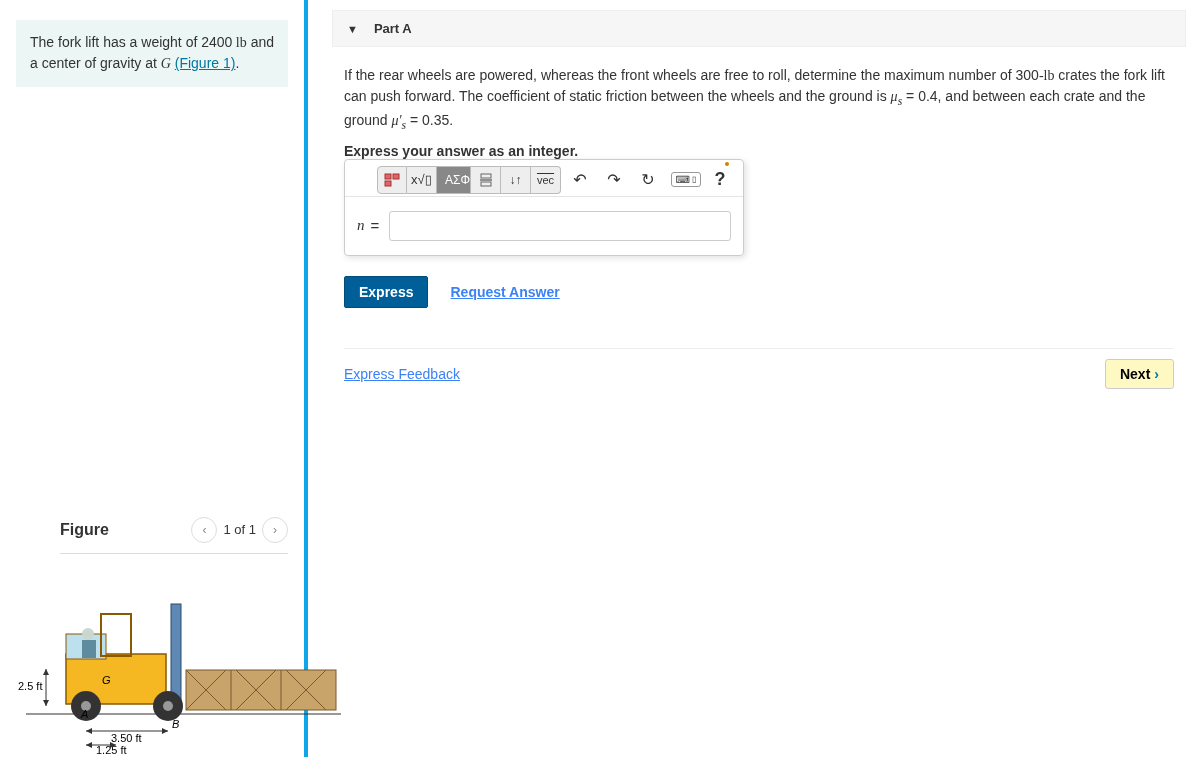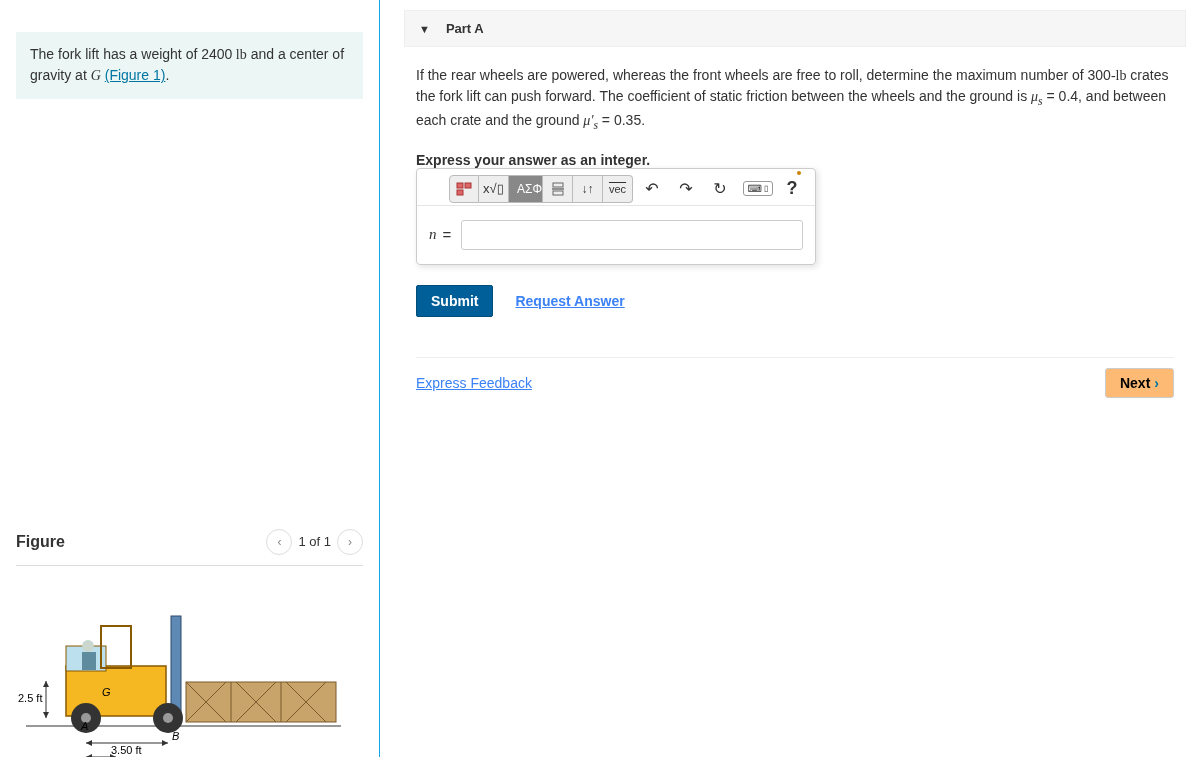--- a/index.html
+++ b/index.html
@@ -10,39 +10,40 @@
     font-size: 14px;
     color: #333;
     background: #fff;
   }
   .container {
     display: flex;
     width: 1200px;
     height: 757px;
   }
   .left-col {
-    width: 380px;
-    padding: 32px 16px 16px 16px;
-    border-right: 1px solid #0ea5e9;
+    width: 308px;
+    padding: 20px 16px 16px 16px;
+    border-right: 4px solid #0ea5e9;
   }
   .problem-statement {
     background: #ecf6f5;
     padding: 12px 14px;
     font-size: 14px;
     line-height: 1.45;
   }
   .problem-statement .link { color: #0076a3; text-decoration: underline; cursor: pointer; }
   .figure-block { margin-top: 430px; }
   .figure-head {
     display: flex;
     align-items: center;
     justify-content: space-between;
     padding-bottom: 10px;
     border-bottom: 1px solid #ddd;
     margin-bottom: 30px;
+    margin-left: 44px;
   }
   .figure-title { font-weight: bold; font-size: 16px; }
   .pager { display: flex; align-items: center; gap: 6px; }
   .pager-btn {
     width: 26px; height: 26px; border:1px solid #ddd; border-radius:50%;
     display:flex; align-items:center; justify-content:center;
     color:#888; background:#fff; cursor:pointer; font-size:12px;
   }
   .pager-label { font-size: 13px; }
   .figure-svg { width: 330px; height: 170px; }
@@ -51,21 +52,21 @@
   .part-header {
     background: #f6f6f6;
     border: 1px solid #eee;
     padding: 10px 14px;
     display:flex; align-items:center; gap:16px;
     margin-bottom: 18px;
   }
   .caret-down { font-size: 11px; color:#333; }
   .part-title { font-weight: bold; font-size: 13px; }
   .part-body { padding: 0 12px 0 12px; }
-  .body-text { font-size: 14px; line-height: 1.5; margin-bottom: 17px; }
+  .body-text { font-size: 14px; line-height: 1.5; margin-bottom: 8px; }
   .body-emph { font-weight: bold; font-size: 14px; }
   .ital { font-style: italic; font-family: Georgia, serif; }
 
   .answer-box {
     border:1px solid #ccc;
     border-radius:4px;
     width: 400px;
     padding: 0;
     margin-bottom: 20px;
     box-shadow: 2px 2px 6px rgba(0,0,0,0.12);
@@ -105,21 +106,21 @@
     padding:7px 14px; font-size:14px; font-weight:bold;
     border-radius:2px; cursor:pointer;
   }
   .link { color:#3b82f6; text-decoration:underline; cursor:pointer; font-size:14px; }
 
   .footer-row {
     display:flex; justify-content:space-between; align-items:center;
     border-top:1px solid #eee; padding-top:10px;
   }
   .next-btn {
-    border:1px solid #ccc; background:#fdba74;
+    border:1px solid #ccc; background:#fef9c3;
     padding:6px 14px; font-size:14px; font-weight:bold;
     border-radius:3px; cursor:pointer;
     display:flex; align-items:center; gap:4px;
   }
 </style>
 </head>
 <body>
 
 <div class="container">
 
@@ -252,21 +253,21 @@
         </div>
         <div class="answer-row">
           <span class="answer-label">n</span>
           <span class="answer-eq">=</span>
           <input class="answer-input" type="text" style="">
         </div>
       </div>
 
       <div class="submit-row">
         <button class="submit-btn">
-          <span>Submit</span>
+          <span>Express</span>
         </button>
         <span class="link" style="font-weight:bold;">Request Answer</span>
       </div>
 
       <div class="footer-row">
         <span class="link">Express Feedback</span>
         <button class="next-btn">
           <span>Next</span>
           <span style="color:#0076a3;">›</span>
         </button>

